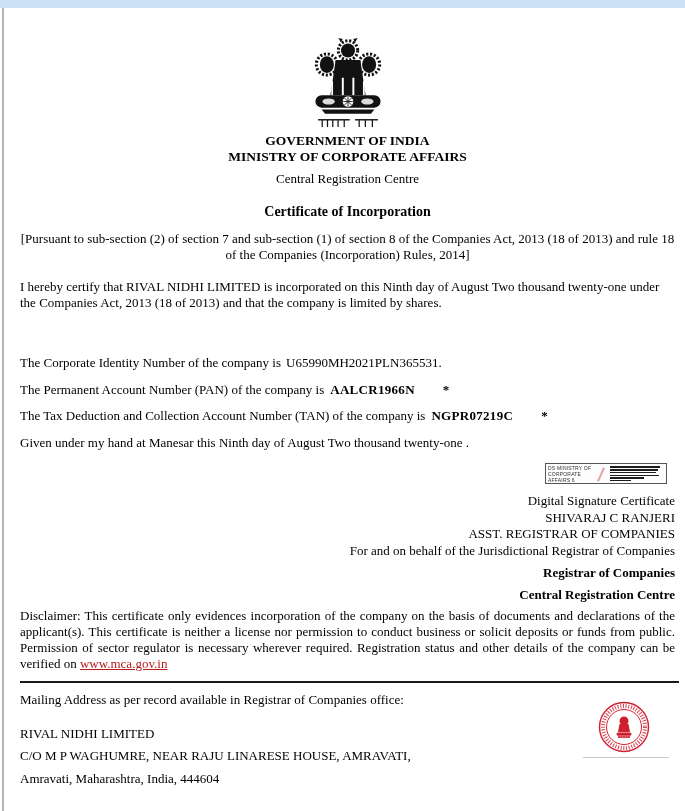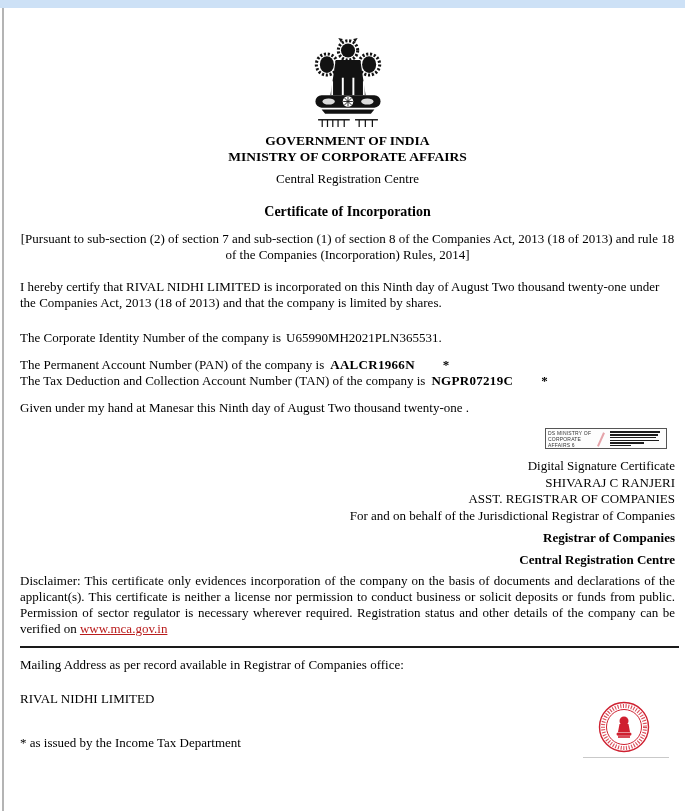--- a/index.html
+++ b/index.html
@@ -13,23 +13,23 @@
   .page { position:absolute; top:12px; left:4px; width:681px; padding:0 10px 0 16px; }
 
   .emblem-wrap { width:88px; margin:25px auto 0; text-align:center; }
   .gov-line { text-align:center; font-weight:bold; font-size:13.5px; line-height:16px; }
   .centre-line { text-align:center; font-size:13px; line-height:16px; margin-top:6px; }
   .cert-title { text-align:center; font-weight:bold; font-size:14px; line-height:26px; margin-top:12px; }
   .subtitle { text-align:center; font-size:13px; line-height:16px; margin-top:6px; }
 
   .certify { margin-top:16px; line-height:16px; }
   .fact-line { line-height:16px; }
-  .cin-line { margin-top:19px; }
+  .cin-line { margin-top:44px; }
   .pan-line { margin-top:11px; }
-  .tan-line { }
+  .tan-line { margin-top:10px; }
   .given-line { margin-top:11px; line-height:16px; }
   .id-value { margin-left:5px; }
   .bold-value { font-weight:bold; margin-left:6px; letter-spacing:.3px; }
   .star { font-weight:bold; margin-left:28px; }
 
   .stamp-row { margin-top:12px; display:flex; justify-content:flex-end; }
   .dsc-stamp {
     position:relative; width:122px; height:21px; margin-right:8px;
     border:1px solid #555; display:flex; align-items:center; background:#fdfdfd;
   }
@@ -162,20 +162,22 @@
   </div>
 
   <div class="disclaimer">
     <span>Disclaimer: This certificate only evidences incorporation of the company on the basis of documents and declarations of the applicant(s). This certificate is neither a license nor permission to conduct business or solicit deposits or funds from public. Permission of sector regulator is necessary wherever required. Registration status and other details of the company can be verified on </span><a class="mca-link" href="#">www.mca.gov.in</a>
   </div>
 
   <div class="divider"></div>
 
   <div class="mailing-heading">Mailing Address as per record available in Registrar of Companies office:</div>
   <div class="mailing-company">RIVAL NIDHI LIMITED</div>
+  <div class="mailing-addr1">C/O M P WAGHUMRE, NEAR RAJU LINARESE HOUSE, AMRAVATI,</div>
+  <div class="mailing-addr2">Amravati, Maharashtra, India, 444604</div>
 
   <div class="footnote">* as issued by the Income Tax Department</div>
 </div>
 
 <div class="red-seal">
   <svg width="52" height="52" viewBox="0 0 52 52" aria-hidden="true">
     <circle cx="26" cy="26" r="24.5" fill="none" stroke="#cf2030" stroke-width="1.4"></circle>
     <circle cx="26" cy="26" r="17.5" fill="none" stroke="#cf2030" stroke-width="1"></circle>
     <circle cx="26" cy="26" r="21" fill="none" stroke="#cf2030" stroke-width="4" stroke-dasharray="1.1 1.6" opacity="0.8"></circle>
     <g fill="#cf2030">

